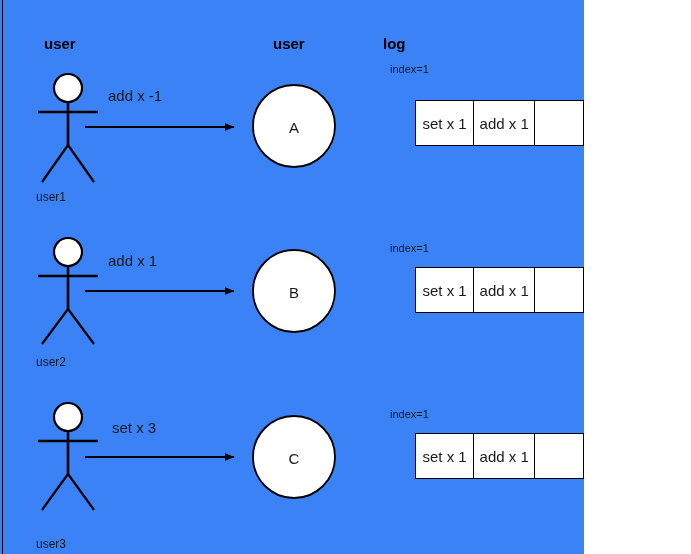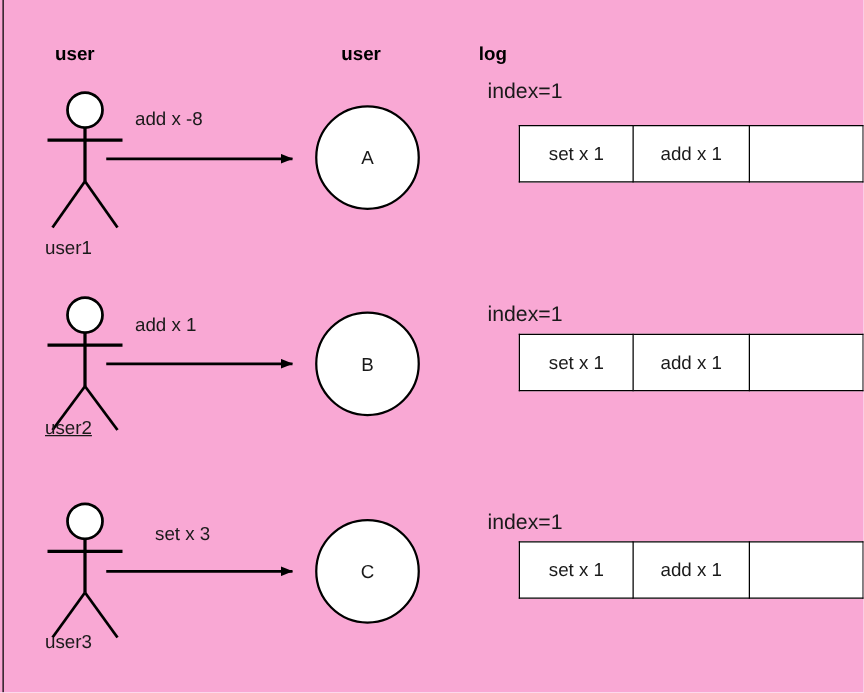--- a/index.html
+++ b/index.html
@@ -6,23 +6,23 @@
   html, body {
     margin: 0;
     padding: 0;
     background: #ffffff;
   }
   body {
     font-family: "Liberation Sans", sans-serif;
   }
   #canvas {
     position: relative;
-    width: 691px;
+    width: 584px;
     height: 554px;
-    background: #f9a8d4;
+    background: #3b82f6;
     overflow: hidden;
   }
   
   #left-rule {
     position: absolute;
     left: 2px;
     top: 0;
     width: 1px;
     height: 554px;
     background: #000000;
@@ -40,21 +40,21 @@
   .svg-layer {
     position: absolute;
     left: 0;
     top: 0;
     width: 691px;
     height: 554px;
   }
 
   .caption {
     position: absolute;
-    font-size: 15px;
+    font-size: 12px;
     color: #1a1a1a;
     white-space: nowrap;
     line-height: 1;
   }
 
   .edge-label {
     position: absolute;
     font-size: 15px;
     color: #1a1a1a;
     white-space: nowrap;
@@ -65,21 +65,21 @@
     position: absolute;
     font-size: 15px;
     color: #1a1a1a;
     white-space: nowrap;
     line-height: 1;
     transform: translate(-50%, -50%);
   }
 
   .index-label {
     position: absolute;
-    font-size: 17px;
+    font-size: 11px;
     color: #1a1a1a;
     white-space: nowrap;
     line-height: 1;
   }
 
   .log-table {
     position: absolute;
     border-collapse: collapse;
     table-layout: fixed;
     background: #ffffff;
@@ -154,53 +154,53 @@
       <line x1="68" y1="474" x2="94" y2="510" stroke="#000000" stroke-width="2.2"></line>
     </g>
     <g>
       <line x1="85" y1="457" x2="234" y2="457" stroke="#000000" stroke-width="2.2" marker-end="url(#arrowhead)"></line>
     </g>
     <g>
       <circle cx="294" cy="457" r="41" fill="#ffffff" stroke="#000000" stroke-width="1.8"></circle>
     </g>
   </svg>
 
-  <div class="edge-label" style="left:108px; top:88px;">add x -8</div>
+  <div class="edge-label" style="left:108px; top:88px;">add x -1</div>
   <div class="node-label" style="left:294px; top:127px;">A</div>
   <div class="caption" style="left:36px; top:191px;">user1</div>
   <div class="index-label" style="left:390px; top:64px;">index=1</div>
 
   <table class="log-table" style="left:381px; top:100px;">
     <tbody>
         <tr>
       <td class="cell-w1">set x 1</td>
       <td class="cell-w2">add x 1</td>
       <td class="cell-w3"></td>
     </tr>
   </tbody>
     </table>
 
   <div class="edge-label" style="left:108px; top:253px;">add x 1</div>
   <div class="node-label" style="left:294px; top:292px;">B</div>
-  <div class="caption" style="left:36px; top:335px;text-decoration:underline;">user2</div>
+  <div class="caption" style="left:36px; top:356px;">user2</div>
   <div class="index-label" style="left:390px; top:243px;">index=1</div>
 
   <table class="log-table" style="left:381px; top:267px;">
     <tbody>
         <tr>
       <td class="cell-w1">set x 1</td>
       <td class="cell-w2">add x 1</td>
       <td class="cell-w3"></td>
     </tr>
   </tbody>
     </table>
 
-  <div class="edge-label" style="left:124px; top:420px;">set x 3</div>
+  <div class="edge-label" style="left:112px; top:420px;">set x 3</div>
   <div class="node-label" style="left:294px; top:458px;">C</div>
-  <div class="caption" style="left:36px; top:506px;">user3</div>
+  <div class="caption" style="left:36px; top:538px;">user3</div>
   <div class="index-label" style="left:390px; top:409px;">index=1</div>
 
   <table class="log-table" style="left:381px; top:433px;">
     <tbody>
         <tr>
       <td class="cell-w1">set x 1</td>
       <td class="cell-w2">add x 1</td>
       <td class="cell-w3"></td>
     </tr>
   </tbody>

